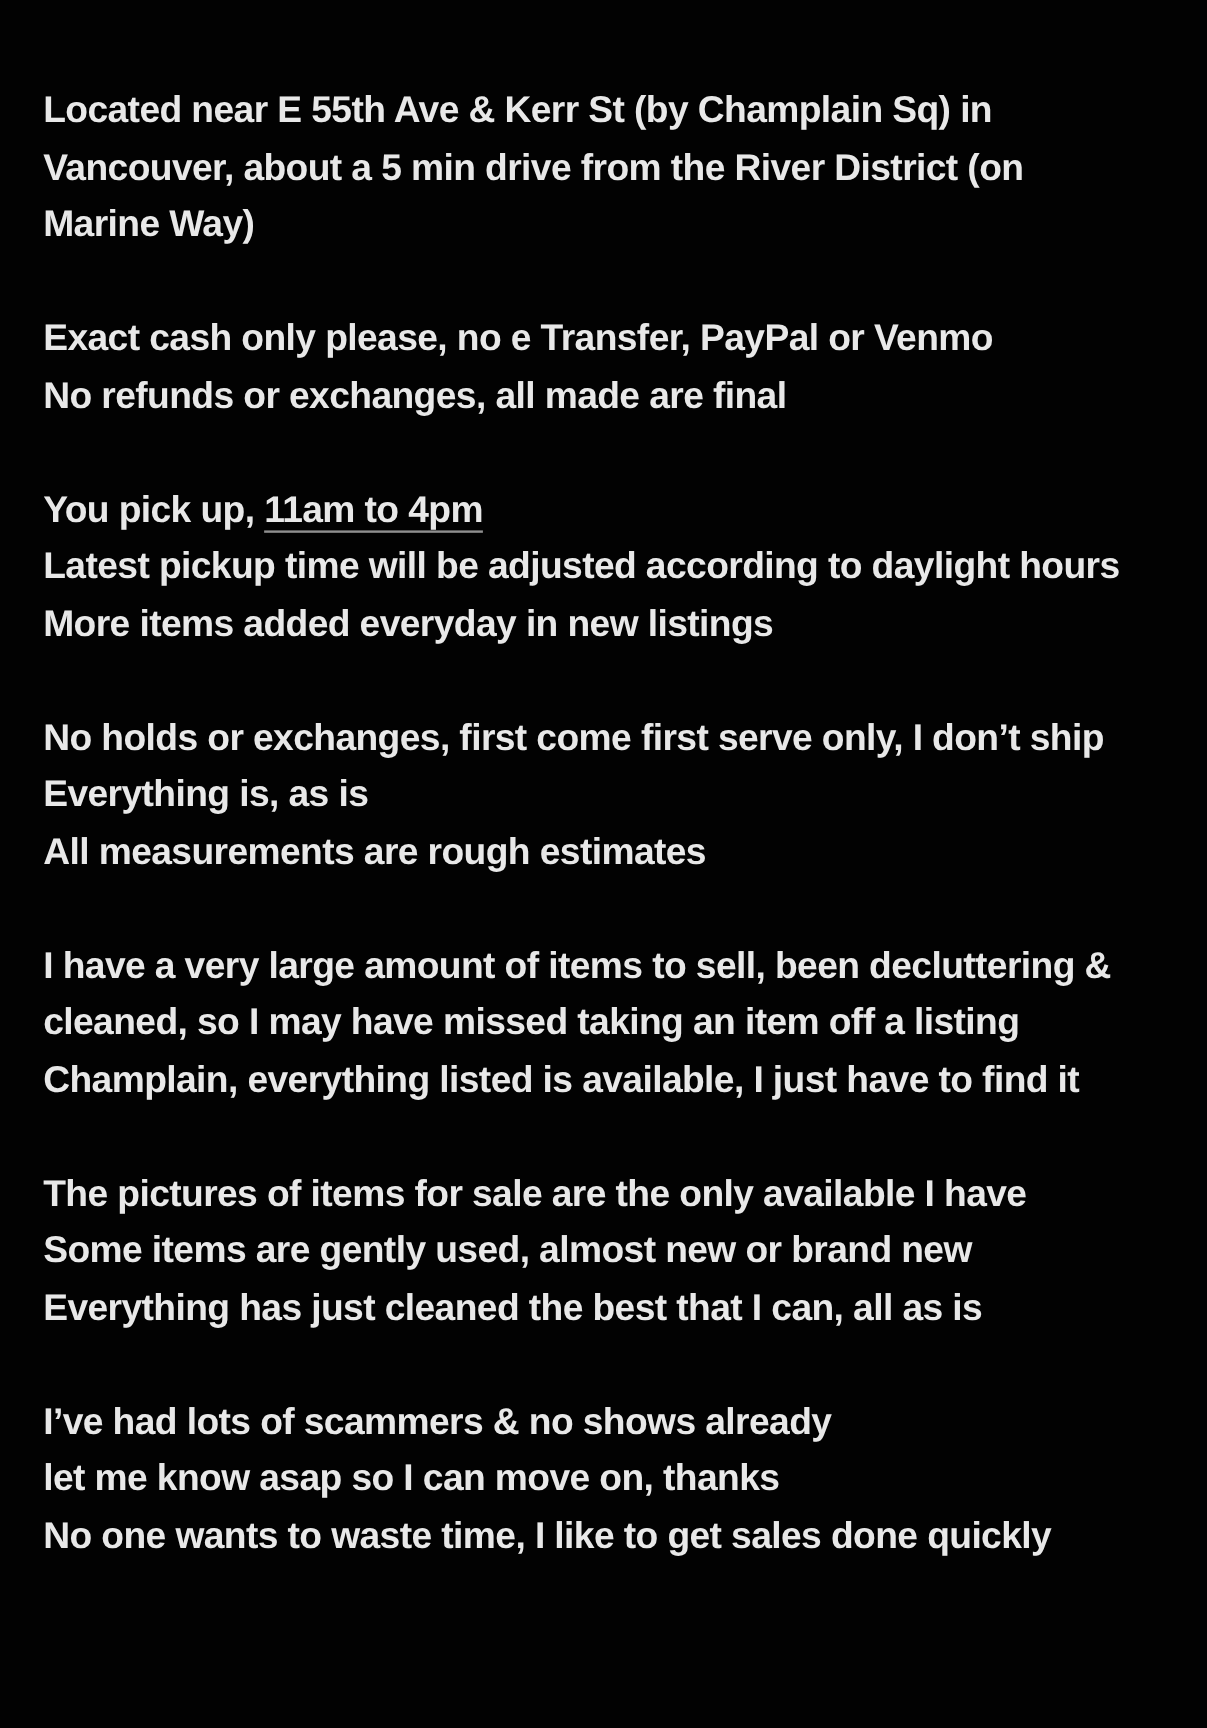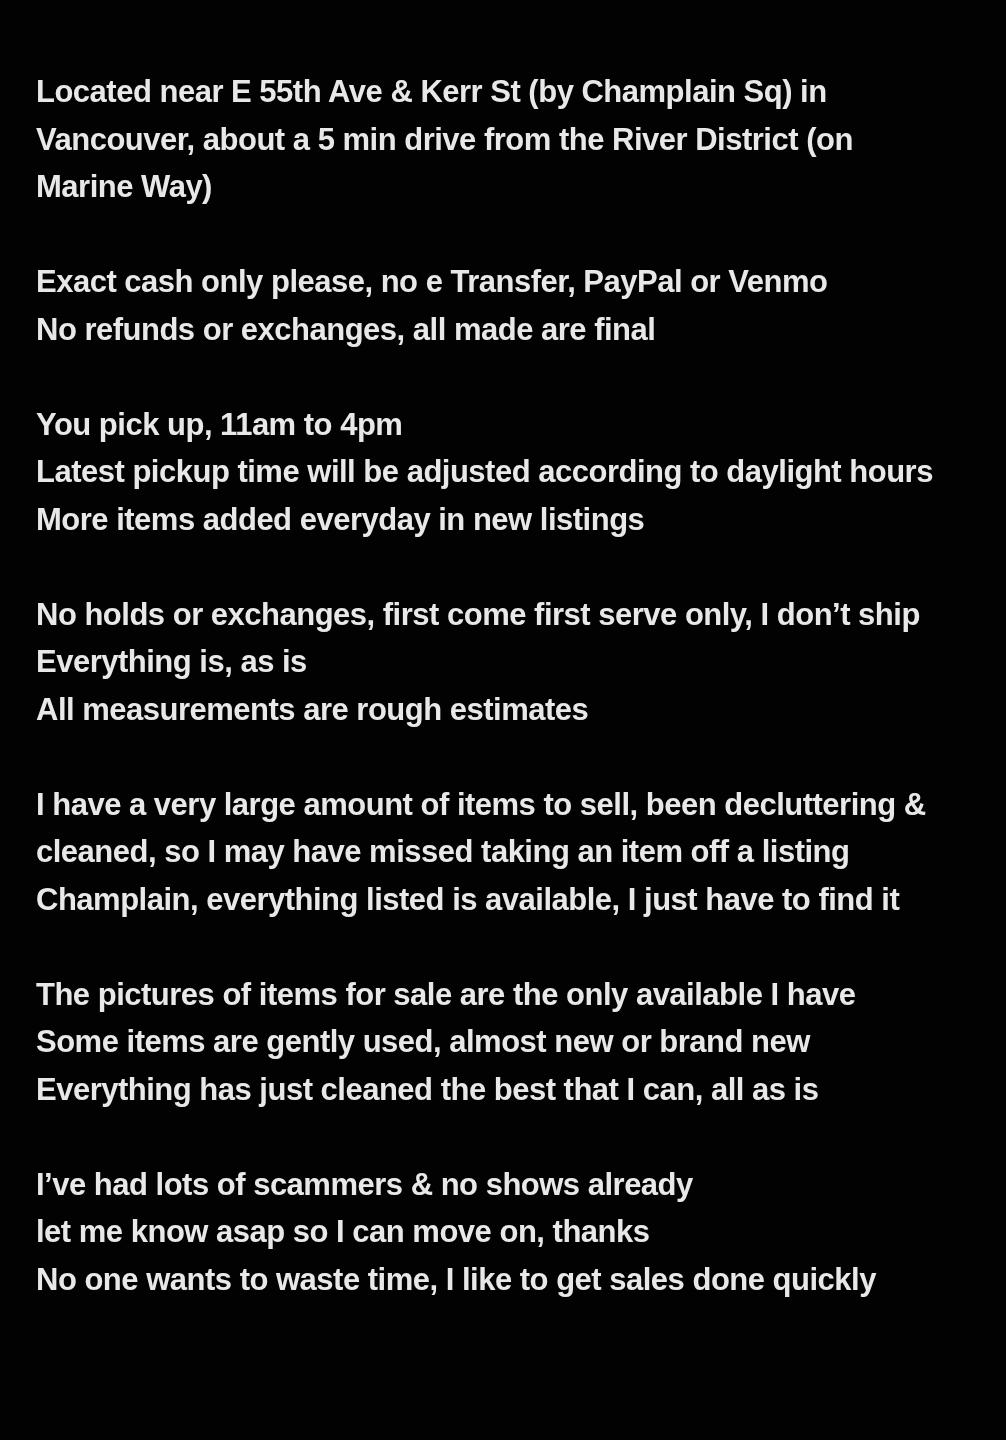--- a/index.html
+++ b/index.html
@@ -30,20 +30,21 @@
   .para {
     margin: 0 0 47.5px 0;
   }
   .para:last-child {
     margin-bottom: 0;
   }
   .line {
     white-space: nowrap;
   }
   .underline {
+    text-decoration: underline;
     text-decoration-thickness: 2px;
     text-underline-offset: 7px;
     text-decoration-color: #8f8f8f;
   }
 </style>
 </head>
 <body>
 
 <div class="canvas">
   <main class="note">

